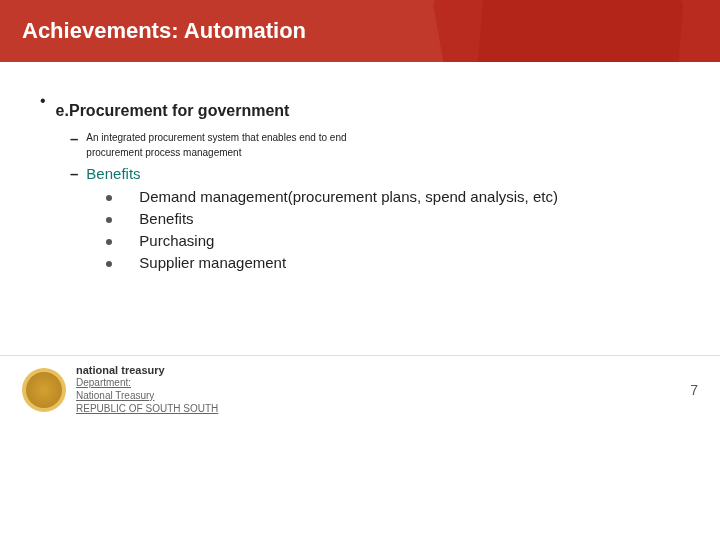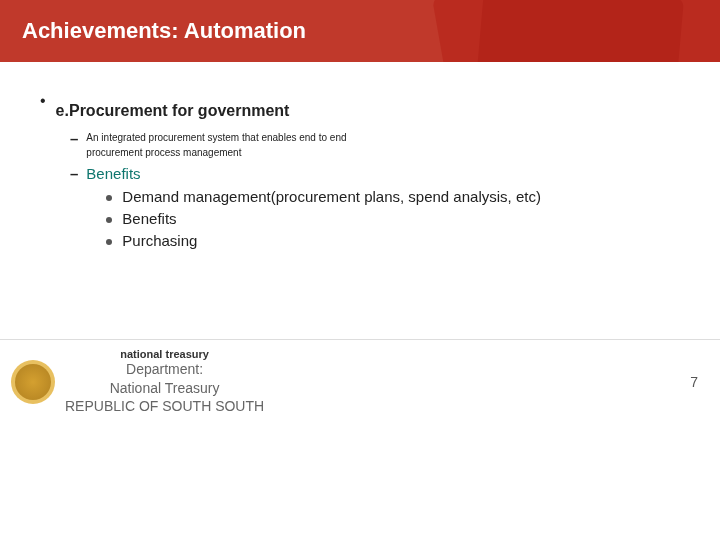--- a/index.html
+++ b/index.html
@@ -122,20 +122,21 @@
 
     .benefits-list {
       margin-left: 20px;
       margin-top: 6px;
     }
 
     .benefit-item {
       display: flex;
       align-items: flex-start;
       margin-bottom: 5px;
+      gap: 17px;
     }
 
     .benefit-dot {
       width: 6px;
       height: 6px;
       background: #555;
       border-radius: 50%;
       margin-right: 10px;
       margin-top: 7px;
       flex-shrink: 0;
@@ -143,23 +144,22 @@
 
     .benefit-text {
       font-size: 15px;
       color: #222;
     }
 
     .footer {
       display: flex;
       align-items: center;
       justify-content: space-between;
-      padding: 8px 22px 10px 11px;
+      padding: 8px 22px 10px 22px;
       border-top: 1px solid #ddd;
-      text-align: center;
     }
 
     .footer-logo {
       display: flex;
       align-items: center;
     }
 
     .logo-circle {
       width: 44px;
       height: 44px;
@@ -184,23 +184,24 @@
       flex-direction: column;
     }
 
     .footer-org-name {
       font-size: 11px;
       font-weight: bold;
       color: #333;
     }
 
     .footer-org-sub {
-      font-size: 14px;
+      font-size: 10px;
       color: #666;
       line-height: 1.3;
+      text-decoration: underline;
     }
 
     .footer-page-num {
       font-size: 14px;
       color: #555;
     }
   </style>
 </head>
 <body>
 
@@ -243,20 +244,24 @@
             <div class="benefit-item">
               <div class="benefit-dot"></div>
               <span class="benefit-text">Benefits</span>
             </div>
 
             <div class="benefit-item">
               <div class="benefit-dot"></div>
               <span class="benefit-text">Purchasing</span>
             </div>
 
+            <div class="benefit-item">
+              <div class="benefit-dot"></div>
+              <span class="benefit-text">Supplier management</span>
+            </div>
 
           </div>
         </div>
       </div>
 
     </div>
   </div>
 
   <div class="footer">
     <div class="footer-logo">

